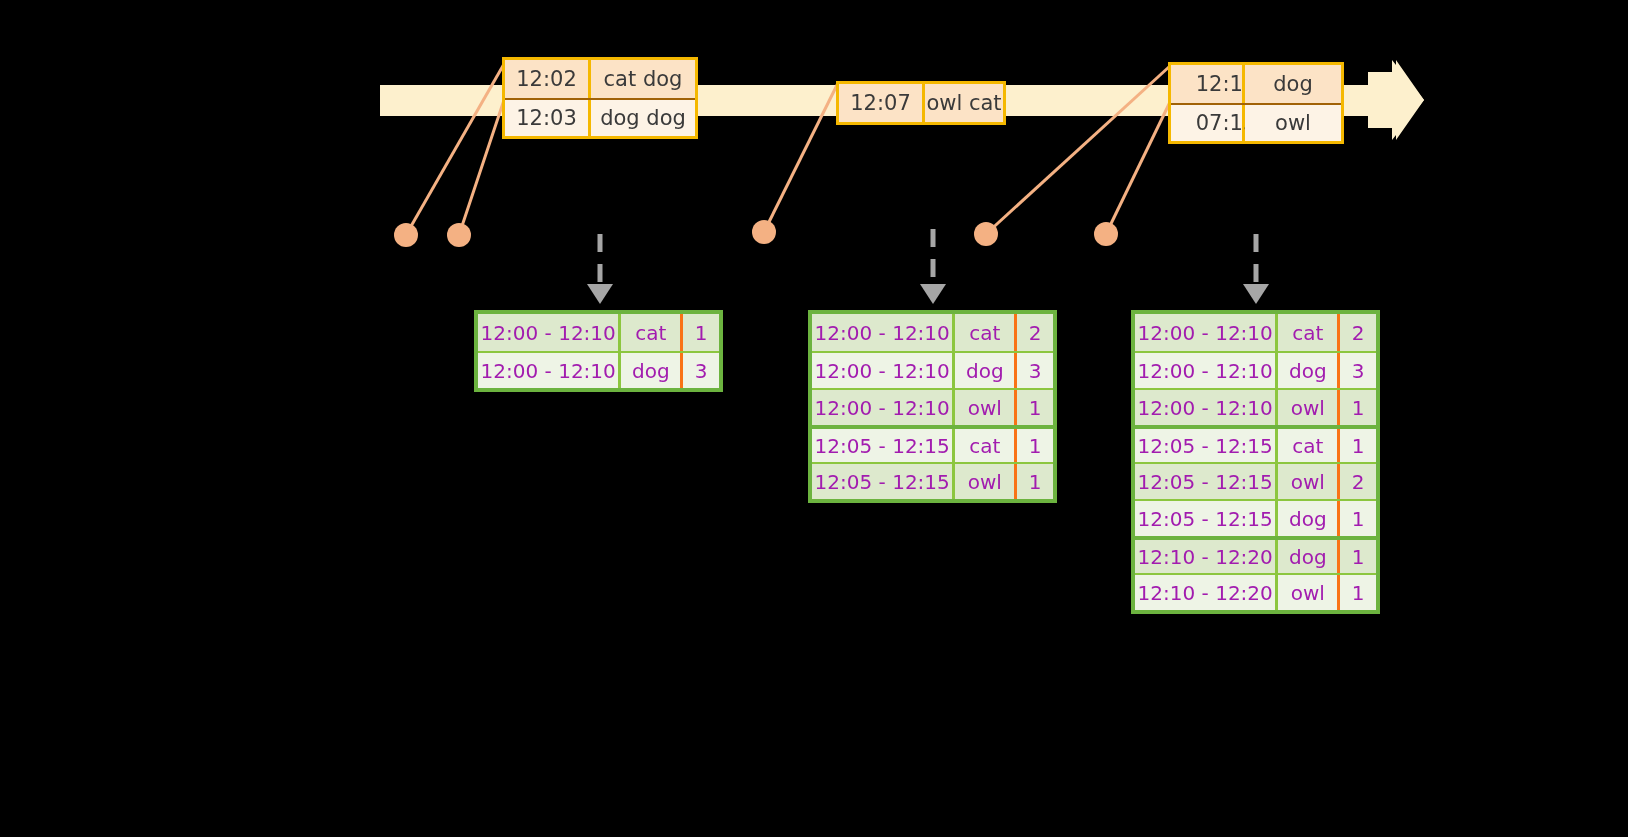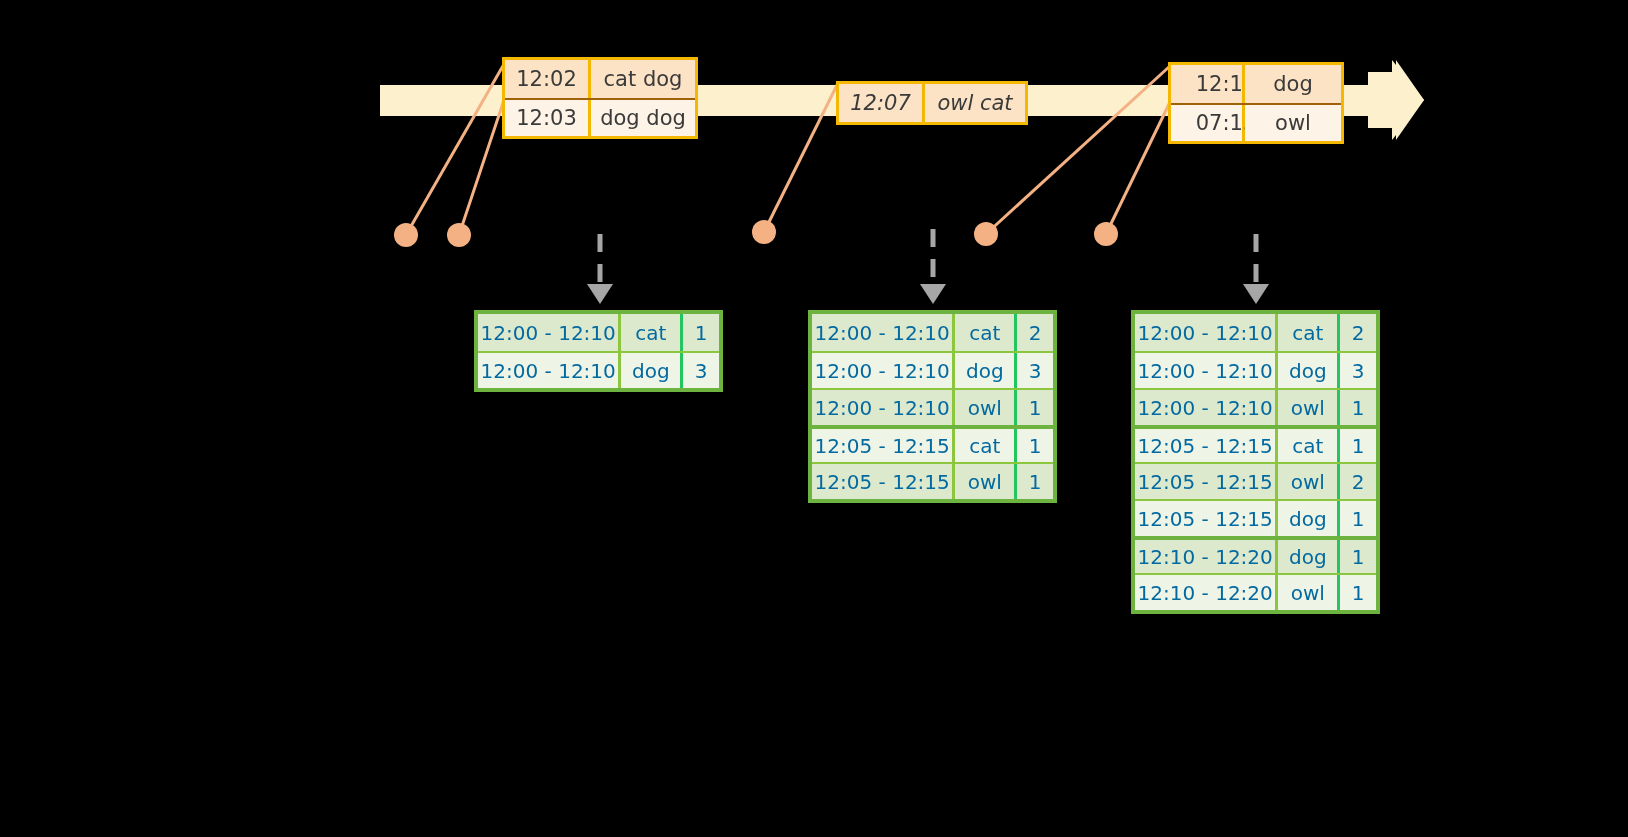--- a/index.html
+++ b/index.html
@@ -60,21 +60,21 @@
     color: #3a3a3a;
     white-space: nowrap;
   }
   .evt-time { width: 86px; border-right: 3px solid #f5b800; }
   .evt-words { flex: 1; }
   .shade-a { background: #fce3c6; }
   .shade-b { background: #fdf3e6; }
 
   #evt-box-1 { left: 502px; top: 57px;  width: 196px; }
   #evt-box-1 .evt-words { width: 110px; }
-  #evt-box-2 { left: 836px; top: 81px;  width: 192px; font-style: italic; }
+  #evt-box-2 { left: 836px; top: 81px;  width: 170px; }
   #evt-box-2 .evt-words { width: 108px; }
   #evt-box-3 { left: 1168px; top: 62px; width: 176px; }
   #evt-box-3 .evt-time  { width: 74px; padding-left: 39px; }
   #evt-box-3 .evt-words { width: 102px; }
 
   
   .res-table {
     position: absolute;
     border: 4px solid #6cb33f;
     box-sizing: border-box;
@@ -86,25 +86,25 @@
     box-sizing: border-box;
   }
   .res-row + .res-row { border-top: 2px solid #8cc63f; }
   .res-row.grp-end + .res-row { border-top: 4px solid #6cb33f; }
   .res-win, .res-key, .res-cnt {
     display: flex;
     align-items: center;
     justify-content: center;
     box-sizing: border-box;
     font-size: 20px;
-    color: #0369a1;
+    color: #a21caf;
     white-space: nowrap;
   }
   .res-win { border-right: 3px solid #8cc63f; }
-  .res-key { border-right: 3px solid #22c55e; }
+  .res-key { border-right: 3px solid #f97316; }
   .row-a .res-win, .row-a .res-key, .row-a .res-cnt { background: #dde9cd; }
   .row-b .res-win, .row-b .res-key, .row-b .res-cnt { background: #eef4e6; }
 
   #res-table-1 { left: 474px;  top: 310px; width: 249px; }
   #res-table-1 .res-win { width: 144px; }
   #res-table-1 .res-key { width: 62px; }
   #res-table-1 .res-cnt { width: 36px; }
 
   #res-table-2 { left: 808px;  top: 310px; width: 249px; }
   #res-table-2 .res-win { width: 144px; }

